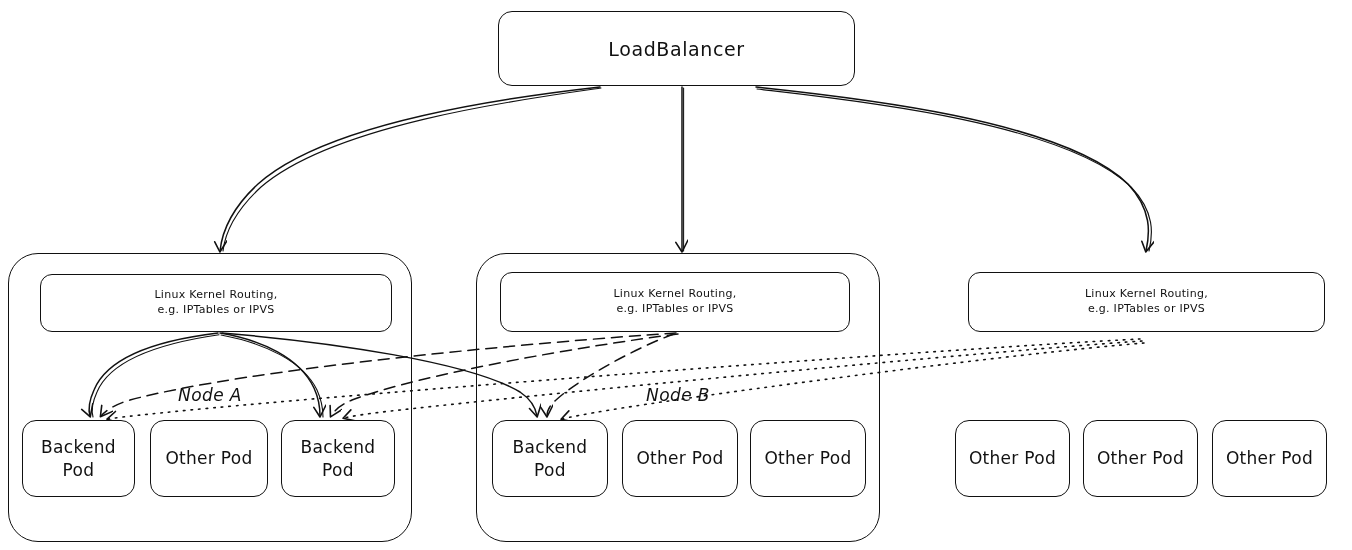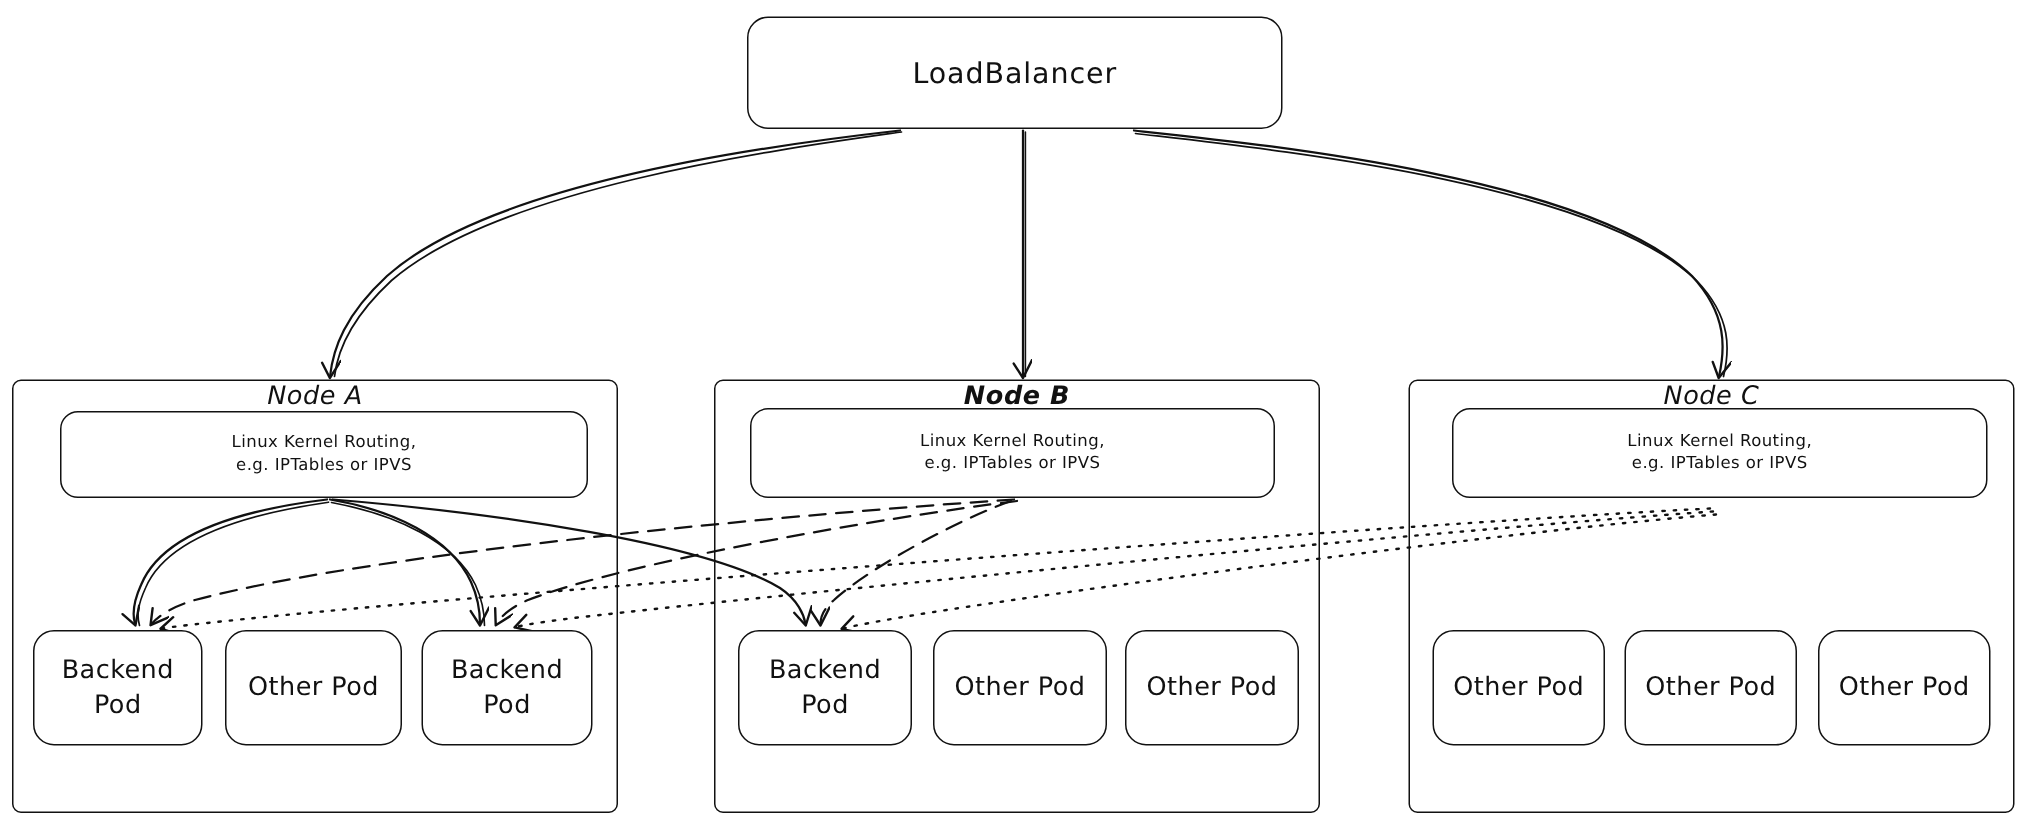--- a/index.html
+++ b/index.html
@@ -31,23 +31,23 @@
     box-sizing: border-box;
     border: 1.7px solid #111111;
     background: #ffffff;
     display: flex;
     align-items: center;
     justify-content: center;
     text-align: center;
     color: #111111;
   }
   .node-group {
-    border-radius: 6px;
+    border-radius: 30px;
     background: transparent;
-    align-items: flex-start;
+    align-items: center;
     justify-content: center;
     padding-bottom: 6px;
   }
   .node-label {
     font-family: "DejaVu Sans", sans-serif;
     font-size: 17px;
     font-style: italic;
     letter-spacing: 0.4px;
     color: #111111;
   }
@@ -149,41 +149,38 @@
 Pod</span>
   </div>
   <div class="box pod-box two-line" style="left:150px; top:420px; width:118px; height:77px;">
     <span>Other Pod</span>
   </div>
   <div class="box pod-box two-line" style="left:281px; top:420px; width:114px; height:77px;">
     <span>Backend
 Pod</span>
   </div>
 
-  <div class="box node-group" style="left:476px; top:253px; width:404px; height:289px;font-weight:bold;">
+  <div class="box node-group" style="left:476px; top:253px; width:404px; height:289px;">
     <span class="node-label">Node B</span>
   </div>
   <div class="box kernel-box two-line" style="left:500px; top:272px; width:350px; height:60px;">
     <span>Linux Kernel Routing,
 e.g. IPTables or IPVS</span>
   </div>
   <div class="box pod-box two-line" style="left:492px; top:420px; width:116px; height:77px;">
     <span>Backend
 Pod</span>
   </div>
   <div class="box pod-box two-line" style="left:622px; top:420px; width:116px; height:77px;">
     <span>Other Pod</span>
   </div>
   <div class="box pod-box two-line" style="left:750px; top:420px; width:116px; height:77px;">
     <span>Other Pod</span>
   </div>
 
-  <div class="box node-group" style="left:939px; top:253px; width:404px; height:289px;">
-    <span class="node-label">Node C</span>
-  </div>
   <div class="box kernel-box two-line" style="left:968px; top:272px; width:357px; height:60px;">
     <span>Linux Kernel Routing,
 e.g. IPTables or IPVS</span>
   </div>
   <div class="box pod-box two-line" style="left:955px; top:420px; width:115px; height:77px;">
     <span>Other Pod</span>
   </div>
   <div class="box pod-box two-line" style="left:1083px; top:420px; width:115px; height:77px;">
     <span>Other Pod</span>
   </div>

